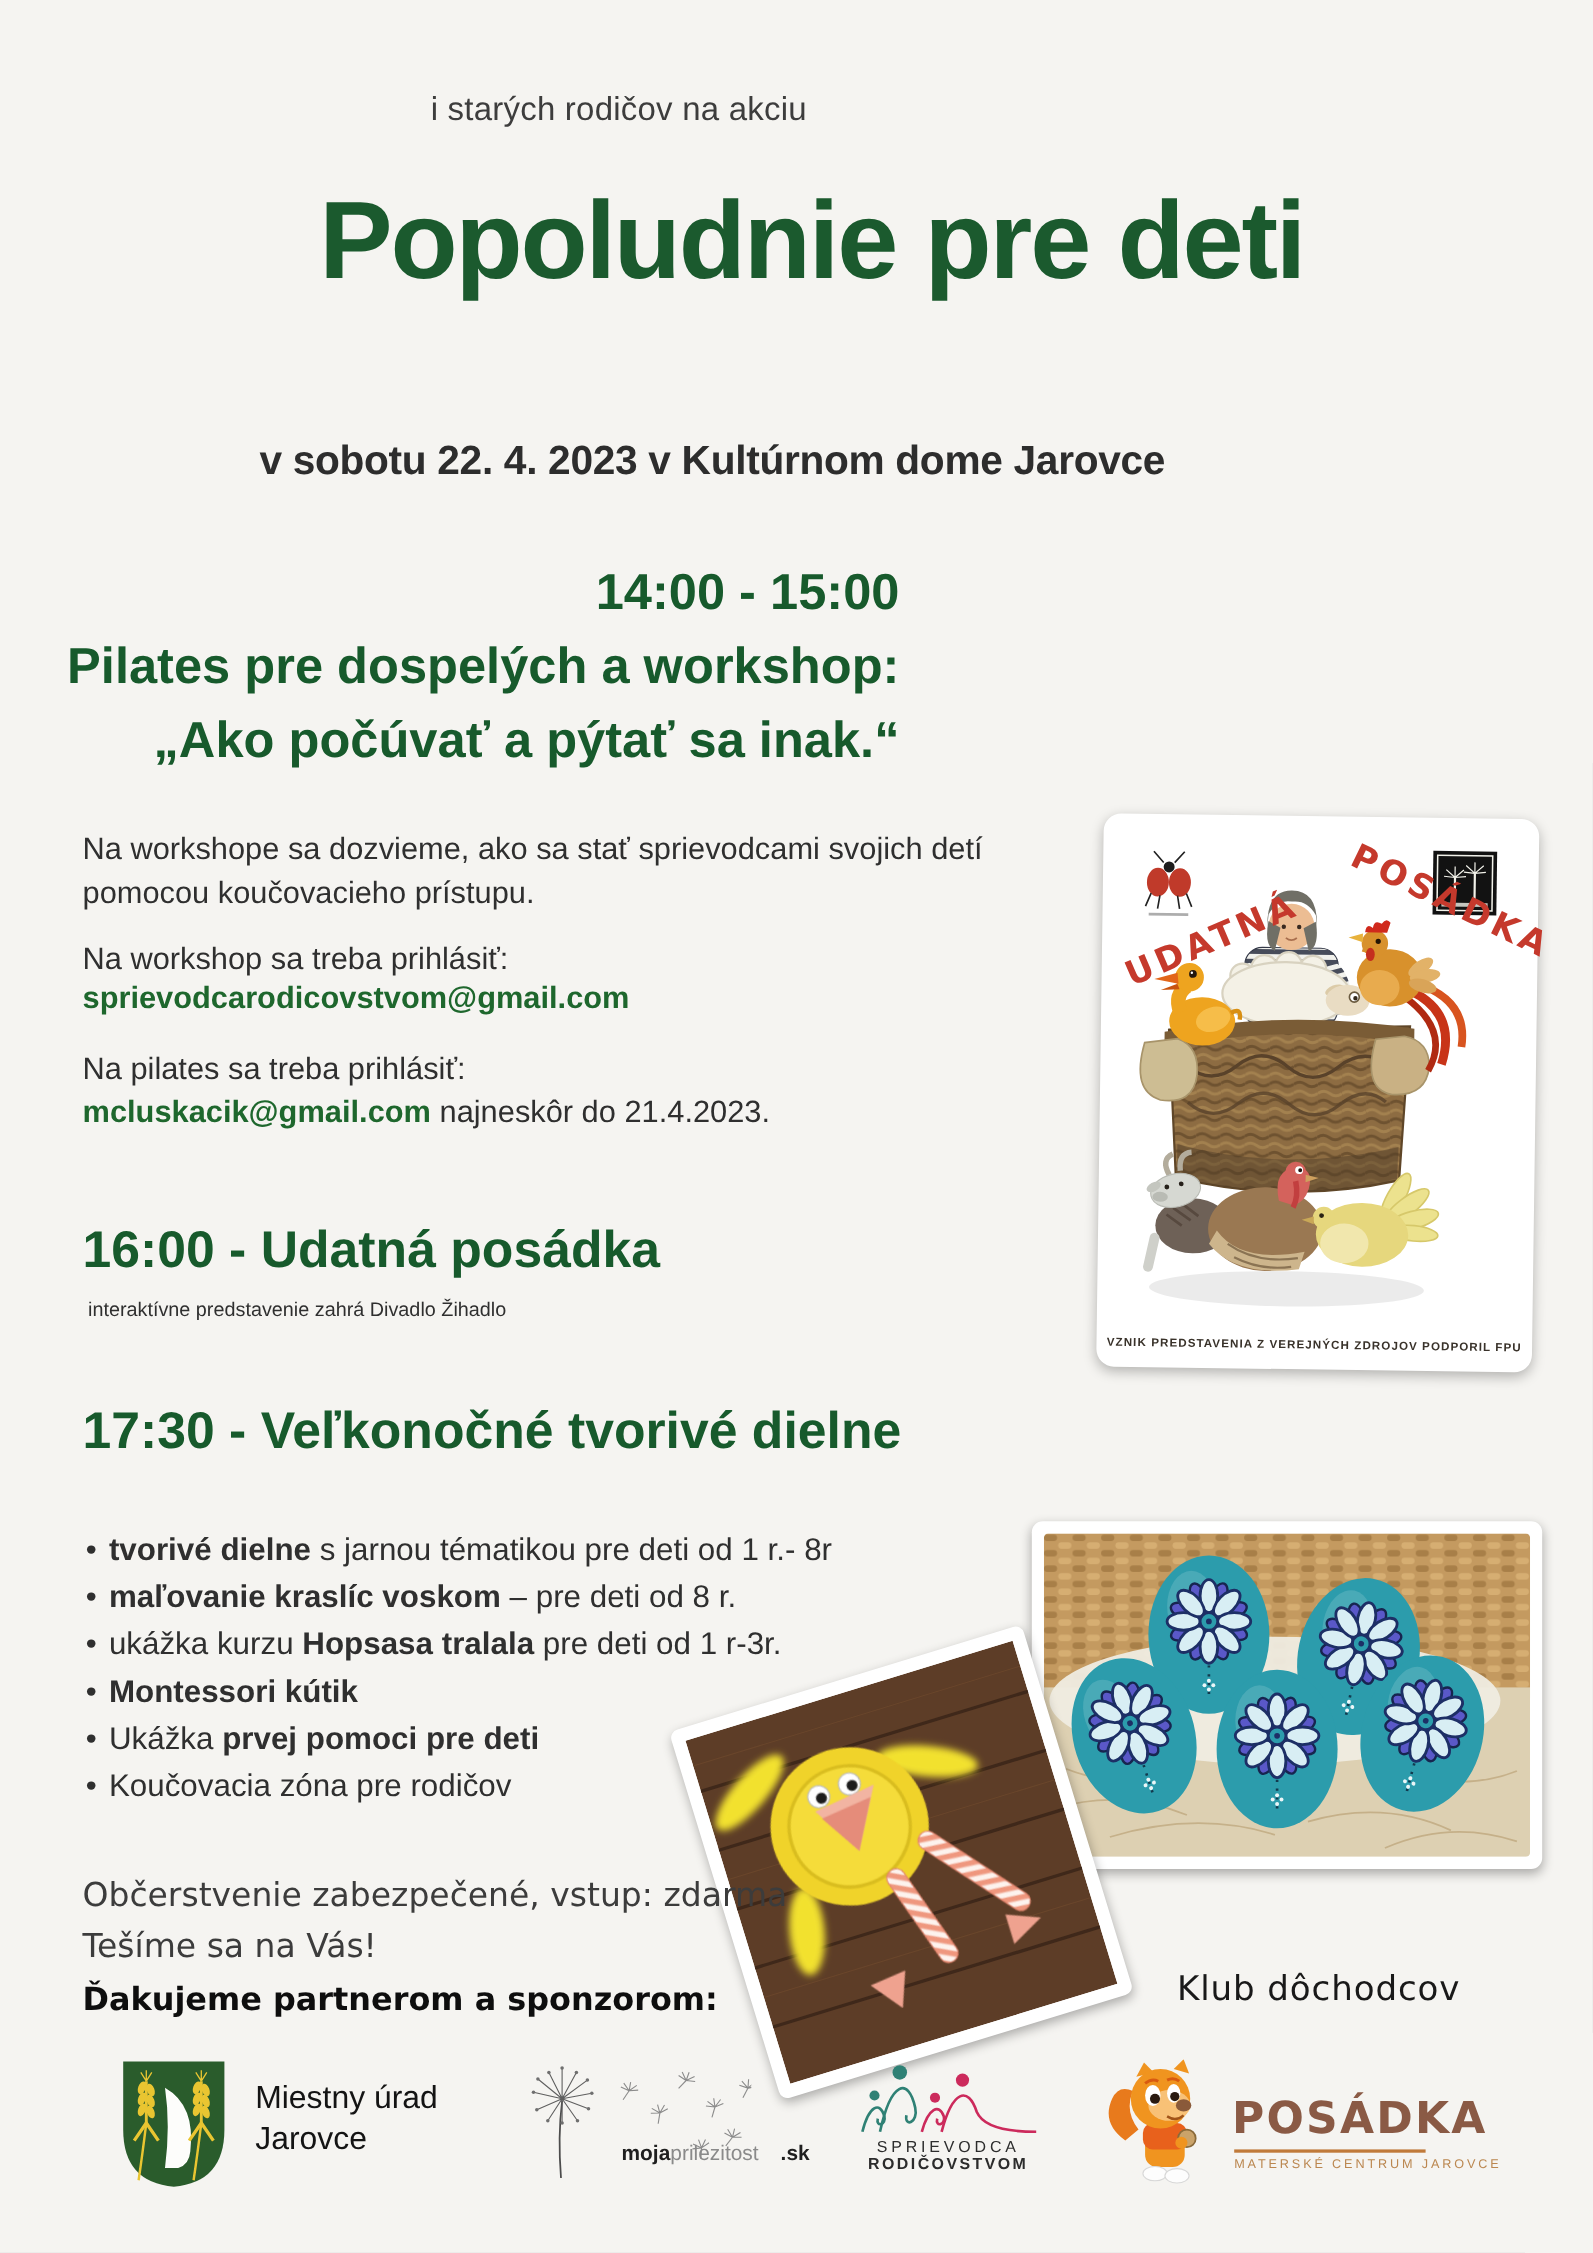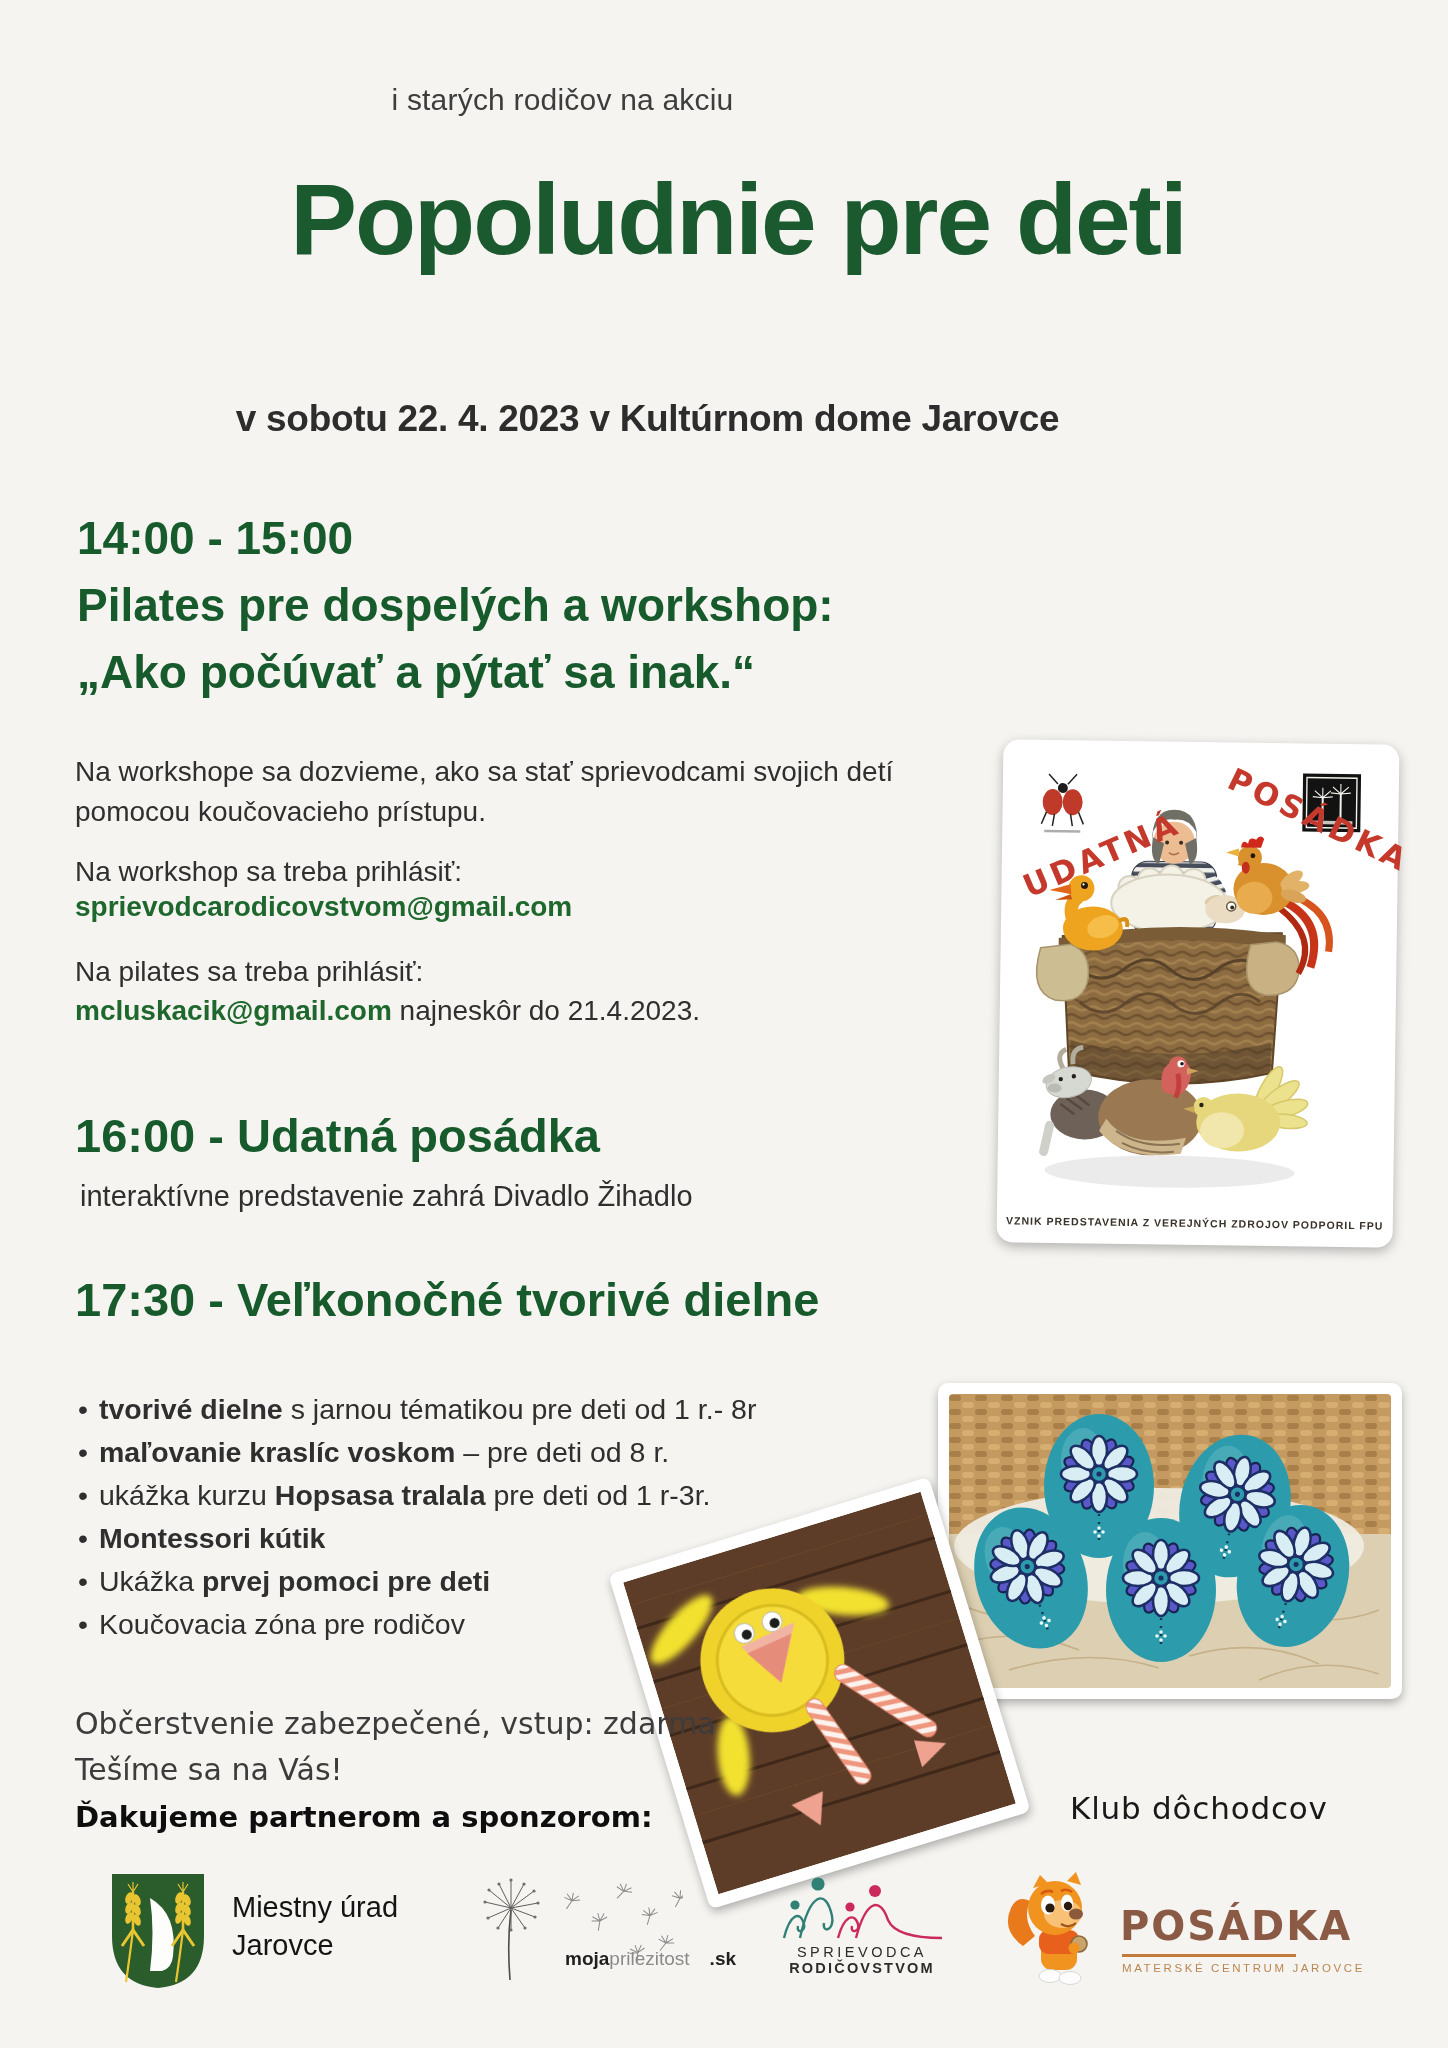--- a/index.html
+++ b/index.html
@@ -12,23 +12,23 @@
   .intro { left:0; top:80px; width:1125px; text-align:center;
            font-size:30px; line-height:39px; color:#3d3d3d; letter-spacing:.2px; }
   .main-title { left:14px; top:162px; width:1448px; text-align:center;
                 font-size:100px; font-weight:700; letter-spacing:-2px;
                 color:#1b5a2e; line-height:1.15; }
   .date-line { left:0; top:398px; width:1295px; text-align:center;
                font-size:37px; font-weight:700; letter-spacing:-.3px; color:#2d2d2d; }
 
   
   .h-green { color:#175a2c; font-weight:700; }
-  .s1-head { left:77px; top:505px; font-size:46px; line-height:67px; }
+  .s1-head { left:61px; top:505px; font-size:46px; line-height:67px;text-align:right; }
   .s2-head { left:75px; top:1108px; font-size:47px; }
-  .s2-sub  { left:80px; top:1180px; font-size:29px; color:#2f2f2f; }
+  .s2-sub  { left:80px; top:1180px; font-size:18px; color:#2f2f2f; }
   .s3-head { left:75px; top:1272px; font-size:47px; }
 
   
   .body-txt { font-size:28px; line-height:40px; color:#2f2f2f; }
   .para1   { left:75px; top:752px; }
   .label1  { left:75px; top:852px; }
   .email   { font-weight:700; color:#1e672d; }
   .email1  { left:75px; top:891px; font-size:28px; }
   .label2  { left:75px; top:952px; }
   .email2-row { left:75px; top:991px; font-size:28px; }

